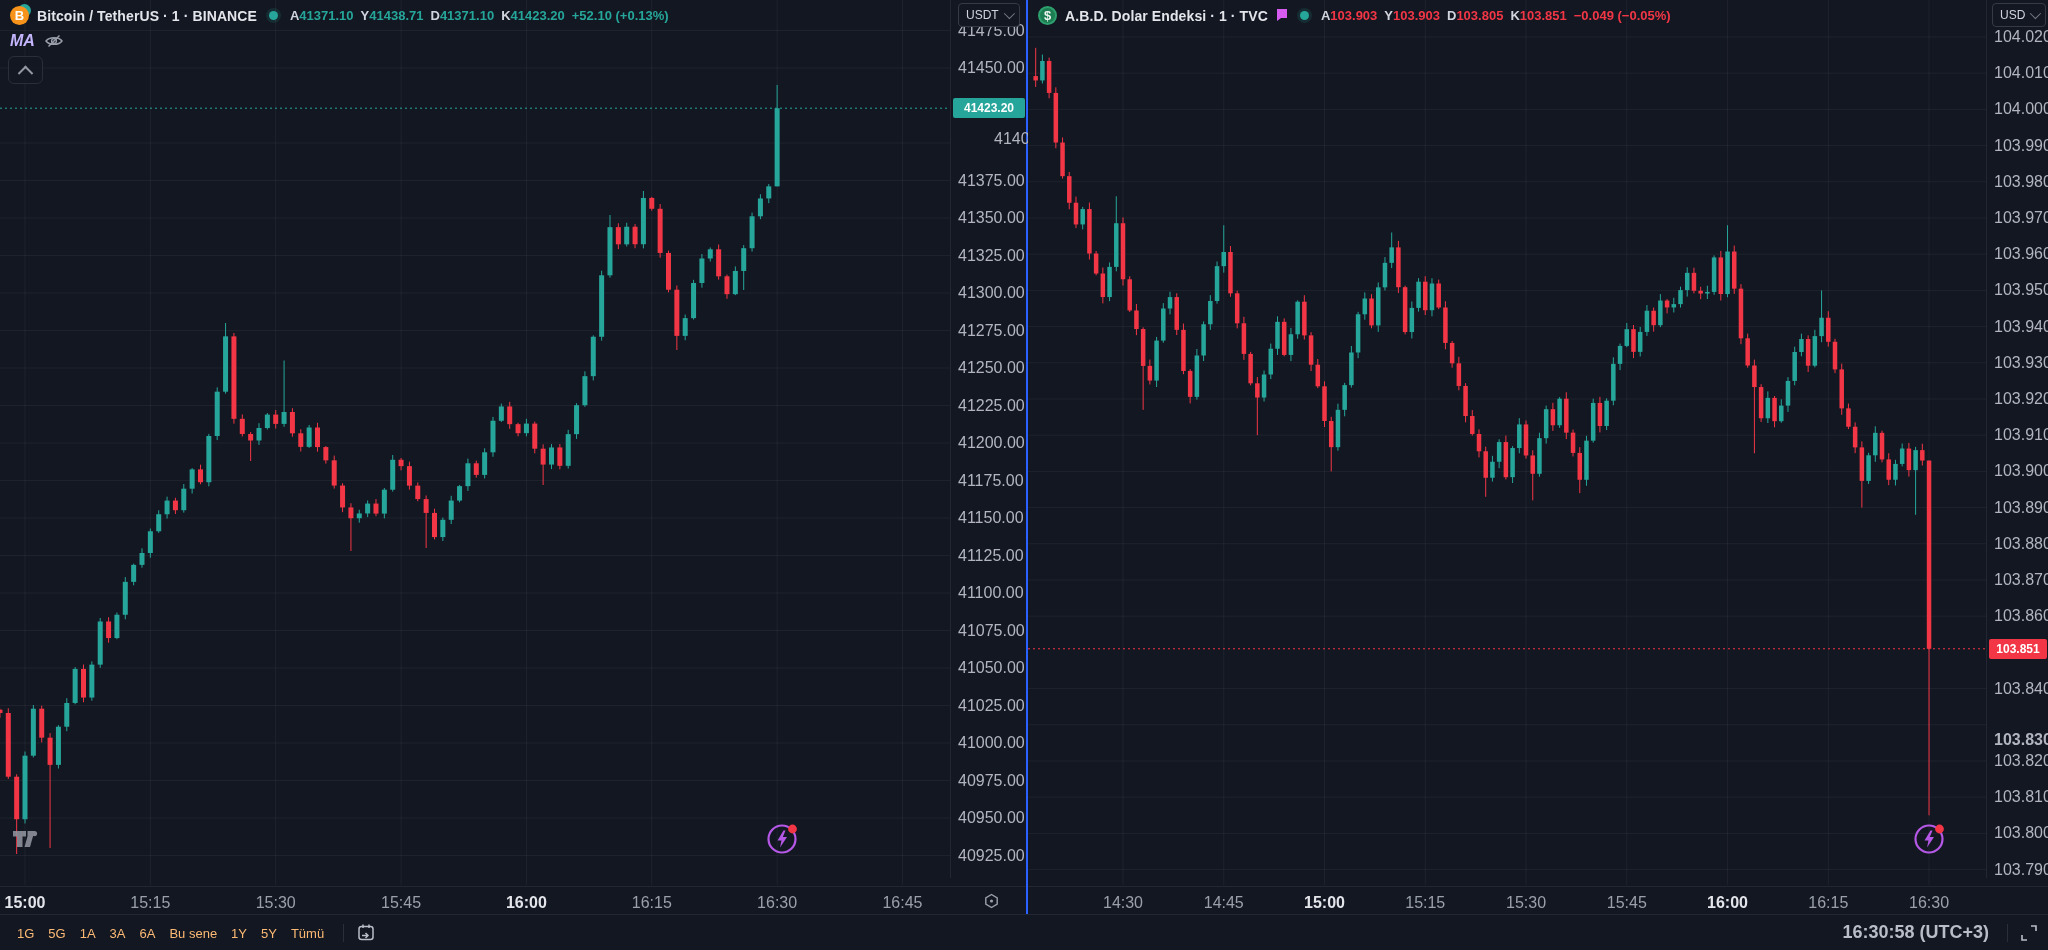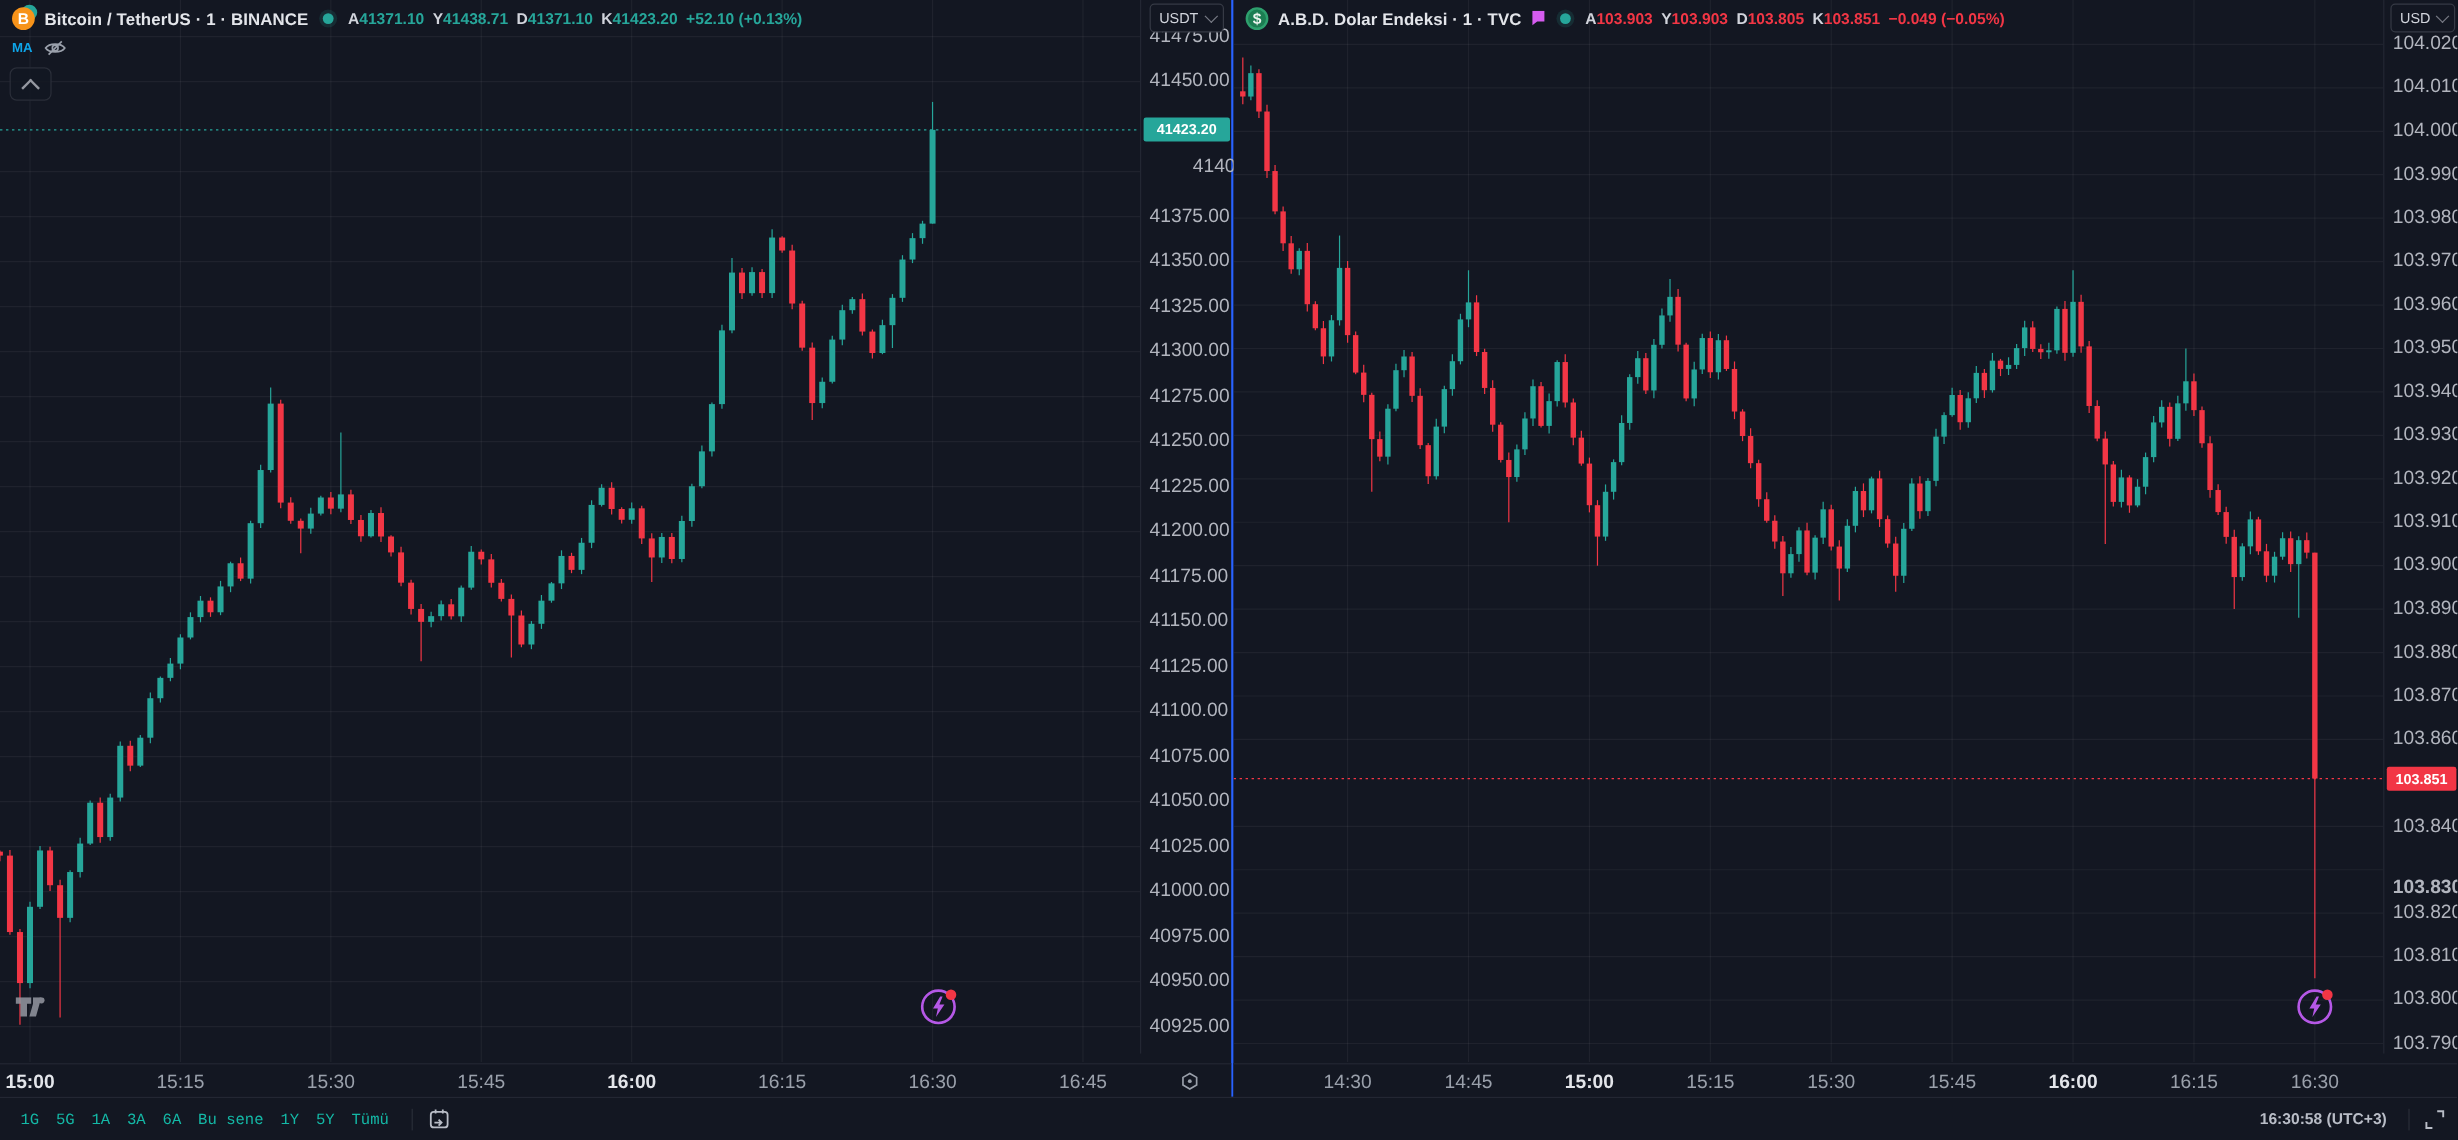--- a/index.html
+++ b/index.html
@@ -19,21 +19,21 @@
      color:#fff;font-size:13px;font-weight:700;display:flex;align-items:center;justify-content:center;}
   .usd-ico{width:19px;height:19px;border-radius:50%;background:#1c7d52;color:#eef5f0;font-size:13px;font-weight:700;
      display:flex;align-items:center;justify-content:center;border:2px solid #2ea06e;box-sizing:border-box;}
   .flag-ico{width:12px;height:14px;}
   .live-dot{width:9px;height:9px;border-radius:50%;background:#26a69a;box-shadow:0 0 0 3px rgba(38,166,154,.15);margin:0 4px;}
   .ohlc{font-size:13px;display:flex;gap:7px;align-items:center;}
   .ohlc .lbl{color:#d1d4dc;font-weight:600;}
   .ohlc .v-up{color:#26a69a;font-weight:600;}
   .ohlc .v-dn{color:#f23645;font-weight:600;}
   .ma-row{position:absolute;left:10px;top:32px;display:flex;align-items:center;gap:9px;z-index:30;}
-  .ma-lbl{font-size:11px;color:#0ea5e9;font-weight:600;}
+  .ma-lbl{font-size:16px;color:#c4b5fd;font-weight:600;font-style:italic;}
   .collapse-btn{position:absolute;left:8px;top:56px;width:33px;height:26px;border:1px solid #2a2e39;border-radius:6px;
      background:rgba(19,23,34,.85);color:#787b86;display:flex;align-items:center;justify-content:center;z-index:30;}
   .chev{width:9px;height:9px;border-left:2px solid #9598a1;border-top:2px solid #9598a1;transform:rotate(45deg) translate(2px,2px);}
   
   .paxis{position:absolute;top:0;bottom:37px;border-left:1px solid #232733;}
   .pane-left .paxis{left:950px;width:76px;}
   .pane-right .paxis{left:958px;width:62px;}
   .ptick{position:absolute;left:7px;font-size:16px;color:#b2b5be;height:14px;line-height:14px;}
   .pbadge{position:absolute;left:2px;right:2px;height:20px;border-radius:2px;color:#fff;font-size:12px;font-weight:700;
      display:flex;align-items:center;justify-content:center;z-index:25;}
@@ -46,24 +46,24 @@
   .taxis{position:absolute;left:0;right:0;bottom:0;height:28px;border-top:1px solid #232733;background:#131722;z-index:20;}
   .ttick{position:absolute;top:7px;transform:translateX(-50%);font-size:16px;color:#9aa0ab;}
   .ttick.bold{color:#e3e5ea;font-weight:700;}
   .gear{position:absolute;right:26px;bottom:5px;z-index:25;}
   .tv-logo{position:absolute;left:13px;bottom:65px;z-index:25;opacity:.85;}
   .bolt{position:absolute;bottom:58px;z-index:25;}
   
   .bbar{position:absolute;left:0;right:0;bottom:0;height:35px;background:#131722;border-top:1px solid #232733;
      display:flex;align-items:center;justify-content:space-between;z-index:50;}
   .bbar-left{display:flex;align-items:center;gap:4px;padding-left:10px;}
-  .range-btn{font-size:13px;color:#14b8a6;padding:3px 7px;border-radius:4px;cursor:pointer;font-family:Liberation Mono, monospace;}
+  .range-btn{font-size:13px;color:#fdba74;padding:3px 7px;border-radius:4px;cursor:pointer;}
   .vdiv{width:1px;height:18px;background:#2a2e39;margin:0 8px;}
   .bbar-right{display:flex;align-items:center;padding-right:10px;gap:4px;}
-  .clock{font-size:13px;color:#b9bdc7;font-weight:600;padding-right:6px;}
+  .clock{font-size:18px;color:#b9bdc7;font-weight:600;padding-right:6px;}
 </style>
 </head>
 <body>
 
 <div class="app">
 
   <div class="pane pane-left">
     <svg class="chart-svg" id="svg-0" width="950" height="885">
         <g>
           <line x1="0" x2="950" y1="30.5" y2="30.5" stroke="rgba(255,255,255,0.05)"></line>

